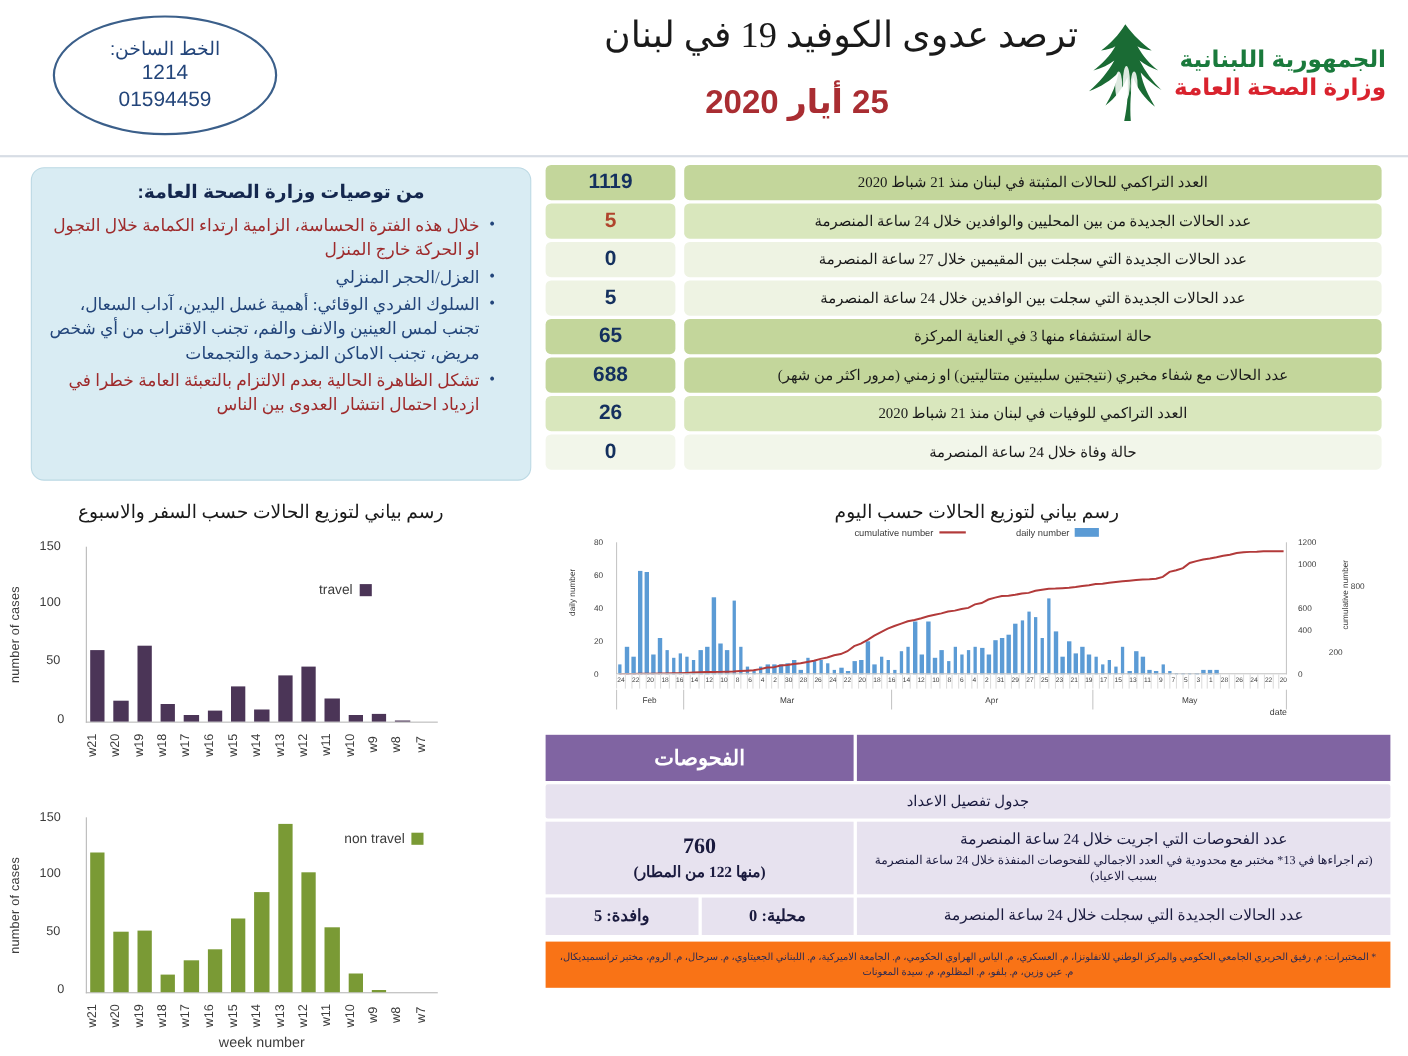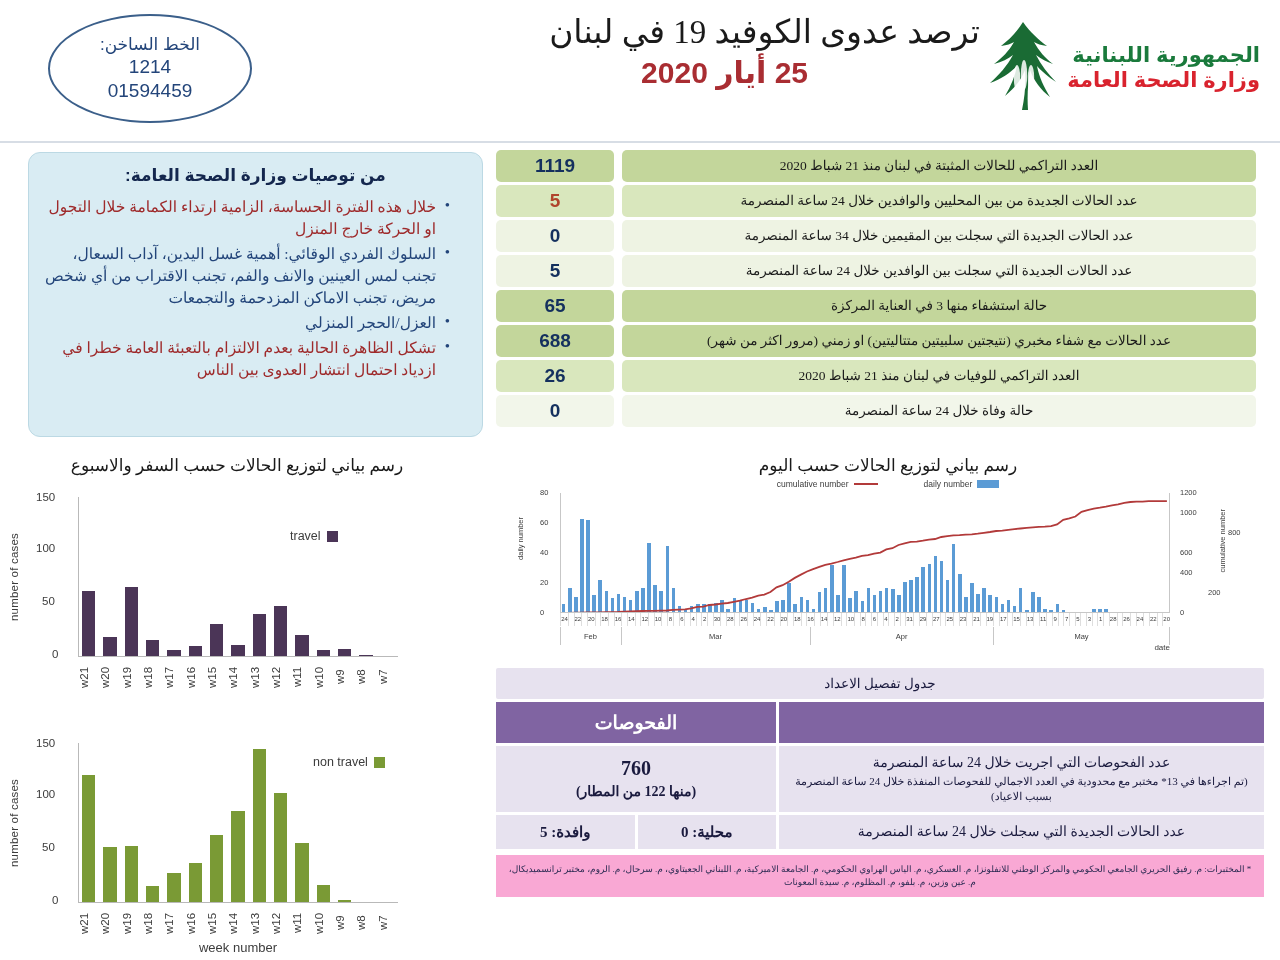--- a/index.html
+++ b/index.html
@@ -18,21 +18,21 @@
     display:flex;flex-direction:column;align-items:center;justify-content:center;
     color:#23457a;font-size:19px;line-height:1.25;font-weight:400;
   }
   .hotline .lbl{font-size:17px;}
   .title-wrap{position:absolute;right:300px;top:12px;text-align:right;}
   .main-title{
     font-size:33px;color:#1a1a1a;font-weight:400;white-space:nowrap;
     font-family:"Liberation Serif","DejaVu Serif",serif;
   }
   .date-title{
-    margin-top:4px;font-size:30px;font-weight:bold;color:#a92d32;
+    margin-top:24px;font-size:30px;font-weight:bold;color:#a92d32;
     text-align:center;padding-right:80px;
   }
   .logo-block{position:absolute;right:20px;top:20px;display:flex;align-items:center;gap:8px;}
   .logo-text{text-align:right;line-height:1.15;}
   .logo-text .l1{color:#1a7a3c;font-size:21px;font-weight:bold;letter-spacing:-0.5px;}
   .logo-text .l2{color:#d9232e;font-size:21px;font-weight:bold;letter-spacing:-0.5px;}
   .cedar{width:72px;height:95px;}
   .hr-line{position:absolute;left:0;top:141px;width:1280px;height:2px;background:#d7dde5;}
 
   
@@ -162,21 +162,21 @@
     font-family:"Liberation Serif","DejaVu Serif",serif;
   }
   .p-val .big{font-size:20px;font-weight:bold;}
   .p-val .sub{font-size:14px;font-weight:bold;margin-top:3px;}
   .p-val-split{width:280px;display:flex;gap:3px;}
   .p-val-split .half{
     flex:1;background:#e7e2ef;color:#1a1a3e;display:flex;align-items:center;justify-content:center;
     font-size:15px;font-weight:bold;font-family:"Liberation Serif","DejaVu Serif",serif;
   }
   .pfoot{
-    margin-top:6px;background:#f9a8d4;color:#2a2a52;font-size:9px;line-height:1.45;
+    margin-top:6px;background:#f97316;color:#2a2a52;font-size:9px;line-height:1.45;
     padding:8px 12px;text-align:center;box-sizing:border-box;width:100%;
     font-family:"Liberation Serif","DejaVu Serif",serif;
   }
 </style>
 </head>
 <body>
 
 <div class="page">
 
   <div class="header">
@@ -209,37 +209,37 @@
       </svg>
     </div>
 
     <div class="hr-line"></div>
   </div>
 
   <div class="reco">
     <h2>من توصيات وزارة الصحة العامة:</h2>
     <ul id="reco-list">
         <li class="red">خلال هذه الفترة الحساسة، الزامية ارتداء الكمامة خلال التجول او الحركة خارج المنزل</li>
+        <li>العزل/الحجر المنزلي</li>
         <li>السلوك الفردي الوقائي: أهمية غسل اليدين، آداب السعال، تجنب لمس العينين والانف والفم، تجنب الاقتراب من أي شخص مريض، تجنب الاماكن المزدحمة والتجمعات</li>
-        <li>العزل/الحجر المنزلي</li>
         <li class="red">تشكل الظاهرة الحالية بعدم الالتزام بالتعبئة العامة خطرا في ازدياد احتمال انتشار العدوى بين الناس</li>
       </ul>
   </div>
 
   <div class="stats" id="stats-table">
       <div class="stat-row">
         <div class="label tone-dark">العدد التراكمي للحالات المثبتة في لبنان منذ 21 شباط 2020</div>
         <div class="value tone-dark">1119</div>
       </div>
       <div class="stat-row">
         <div class="label tone-mid">عدد الحالات الجديدة من بين المحليين والوافدين خلال 24 ساعة المنصرمة</div>
         <div class="value tone-mid val-red">5</div>
       </div>
       <div class="stat-row">
-        <div class="label tone-light">عدد الحالات الجديدة التي سجلت بين المقيمين خلال 34 ساعة المنصرمة</div>
+        <div class="label tone-light">عدد الحالات الجديدة التي سجلت بين المقيمين خلال 27 ساعة المنصرمة</div>
         <div class="value tone-light">0</div>
       </div>
       <div class="stat-row">
         <div class="label tone-light">عدد الحالات الجديدة التي سجلت بين الوافدين خلال 24 ساعة المنصرمة</div>
         <div class="value tone-light">5</div>
       </div>
       <div class="stat-row">
         <div class="label tone-dark">حالة استشفاء منها 3 في العناية المركزة</div>
         <div class="value tone-dark">65</div>
       </div>
@@ -869,28 +869,28 @@
         <div class="month" style="left: 507.55px; width: 28px;">May</div>
         <div class="msep" style="left: 433.1px;"></div>
         <div class="msep" style="left: 609px;"></div>
       </div>
     <div class="dateword">date</div>
   </div>
 
   <div class="ptable">
 
     <div class="trow">
-      <div class="p-title">جدول تفصيل الاعداد</div>
-    </div>
-
-    <div class="trow">
       <div class="p-head">
         <div class="cell-a"></div>
         <div class="cell-b">الفحوصات</div>
       </div>
+    </div>
+
+    <div class="trow">
+      <div class="p-title">جدول تفصيل الاعداد</div>
     </div>
 
     <div class="trow">
       <div class="p-row">
         <div class="p-desc">
           <div class="d1">عدد الفحوصات التي اجريت خلال 24 ساعة المنصرمة</div>
           <div class="d2">(تم اجراءها في 13* مختبر مع محدودية في العدد الاجمالي للفحوصات المنفذة خلال 24 ساعة المنصرمة بسبب الاعياد)</div>
         </div>
         <div class="p-val">
           <div class="big">760</div>

